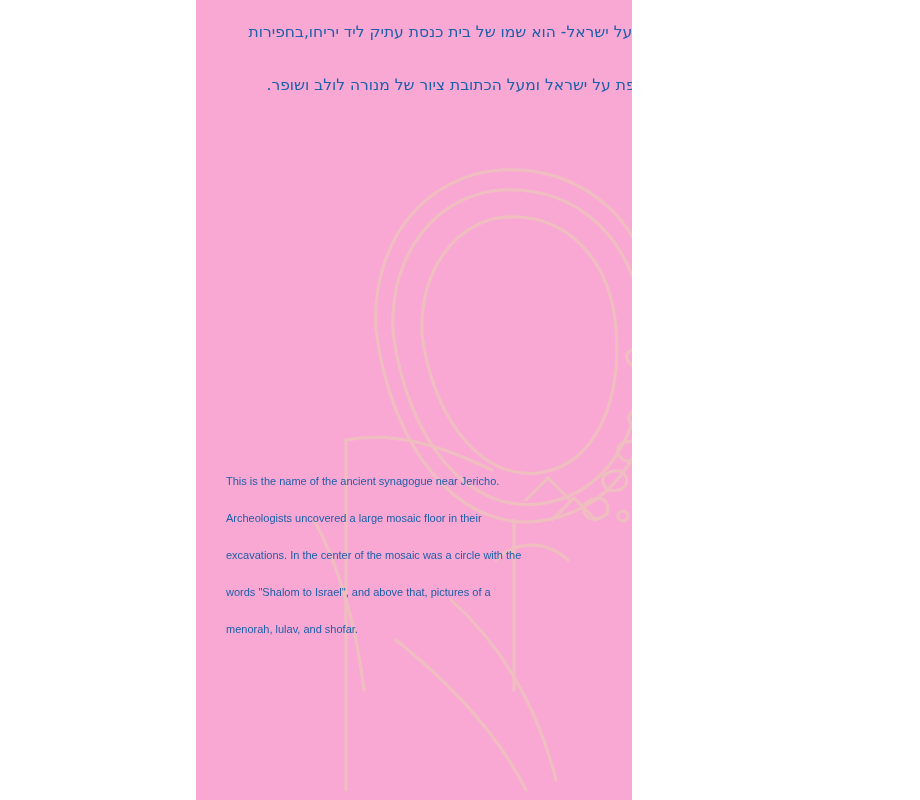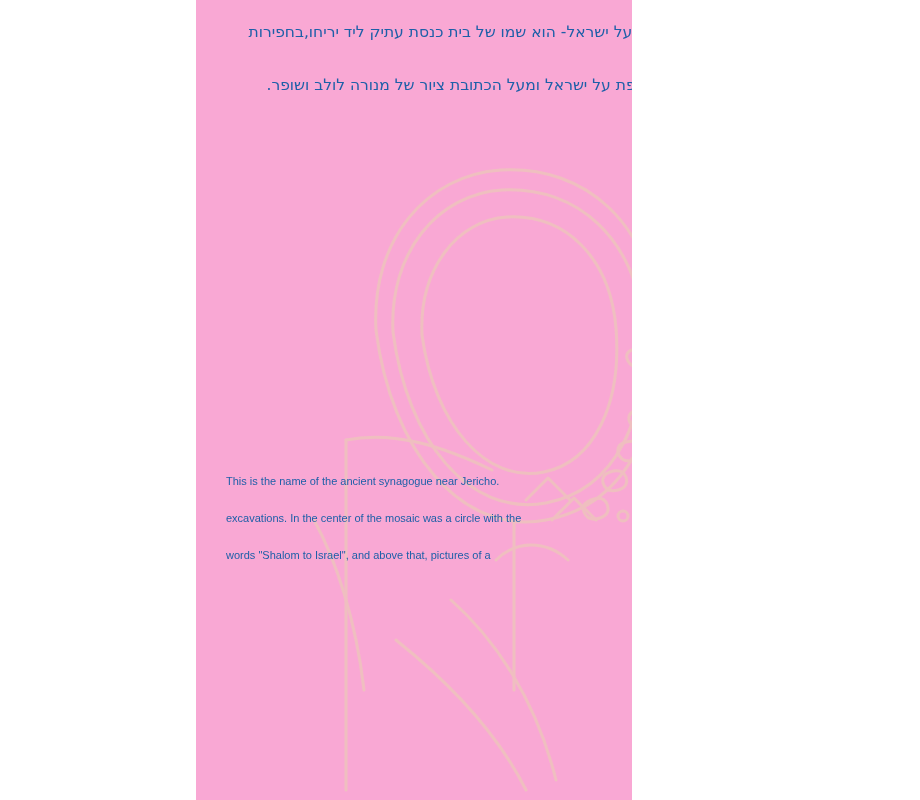--- a/index.html
+++ b/index.html
@@ -137,19 +137,21 @@
     </svg>
 
     <div id="hebrew-block">
       <p class="heb-line">שלום על ישראל- הוא שמו של בית כנסת עתיק ליד יריחו,בחפירות</p>
       <p class="heb-line">רצפת על ישראל ומעל הכתובת ציור של מנורה לולב ושופר.</p>
     </div>
 
     <div id="english-block">
       <div id="eng-body">
         <span class="para-line">This is the name of the ancient synagogue near Jericho.</span>
+        <span class="para-line">Archeologists uncovered a large mosaic floor in their</span>
         <span class="para-line">excavations. In the center of the mosaic was a circle with the</span>
         <span class="para-line">words "Shalom to Israel", and above that, pictures of a</span>
+        <span class="para-line last">menorah, lulav, and shofar.</span>
       </div>
     </div>
 
   </div>
 </div>
 
 </body></html>

